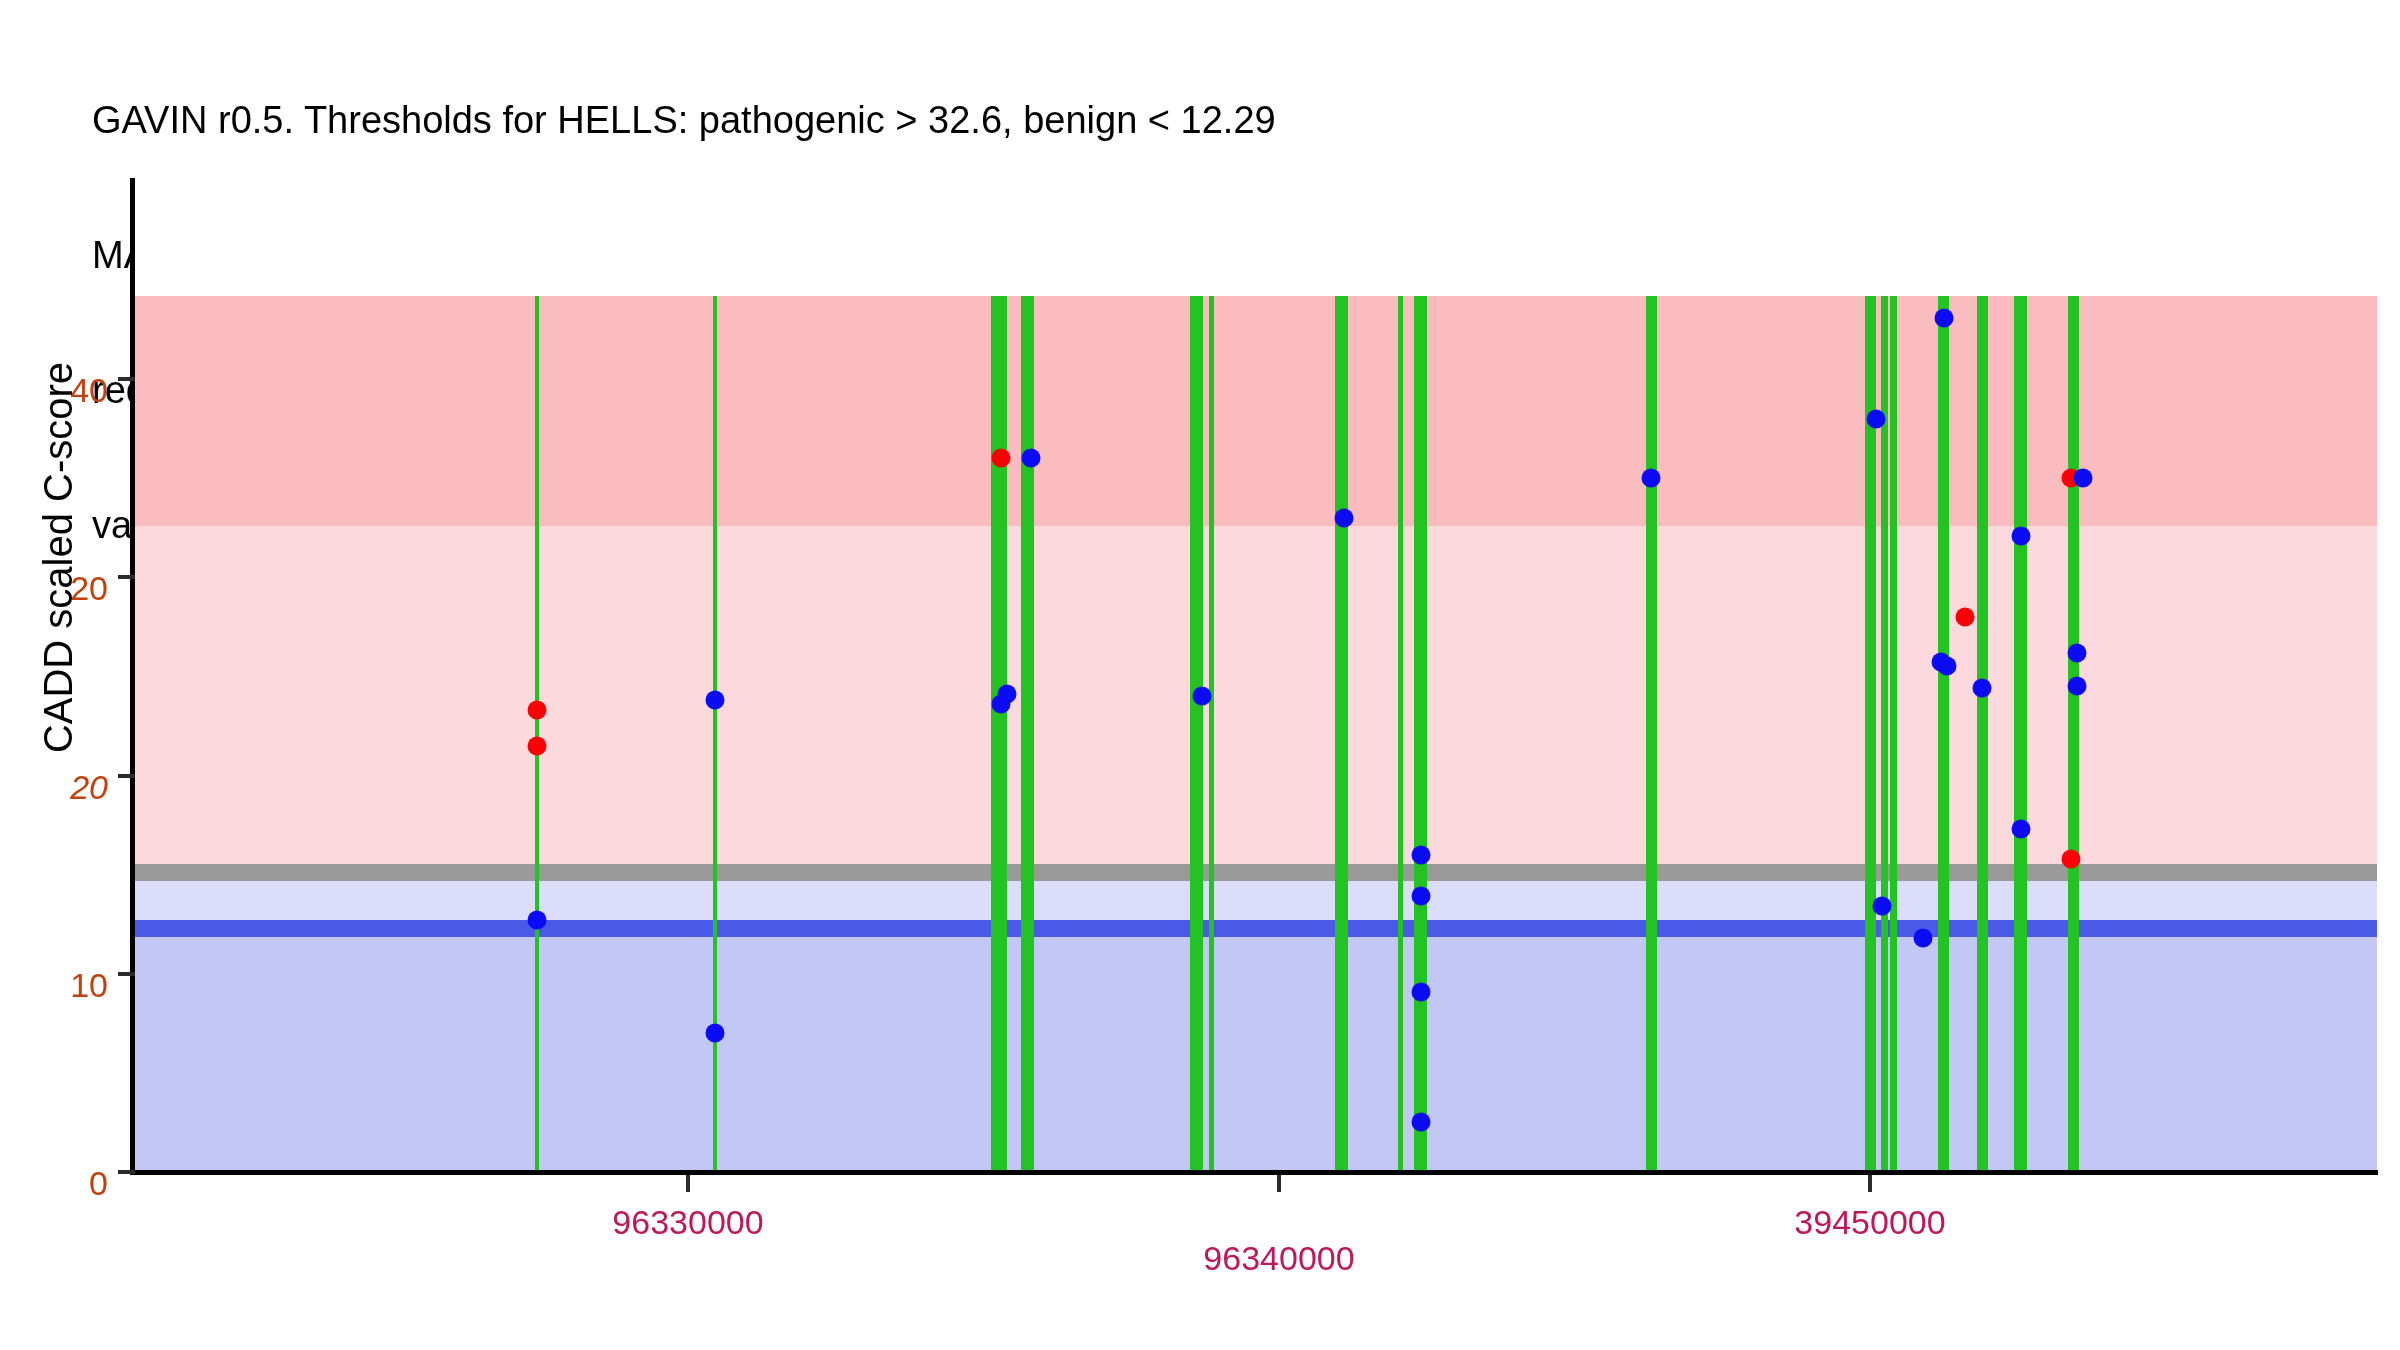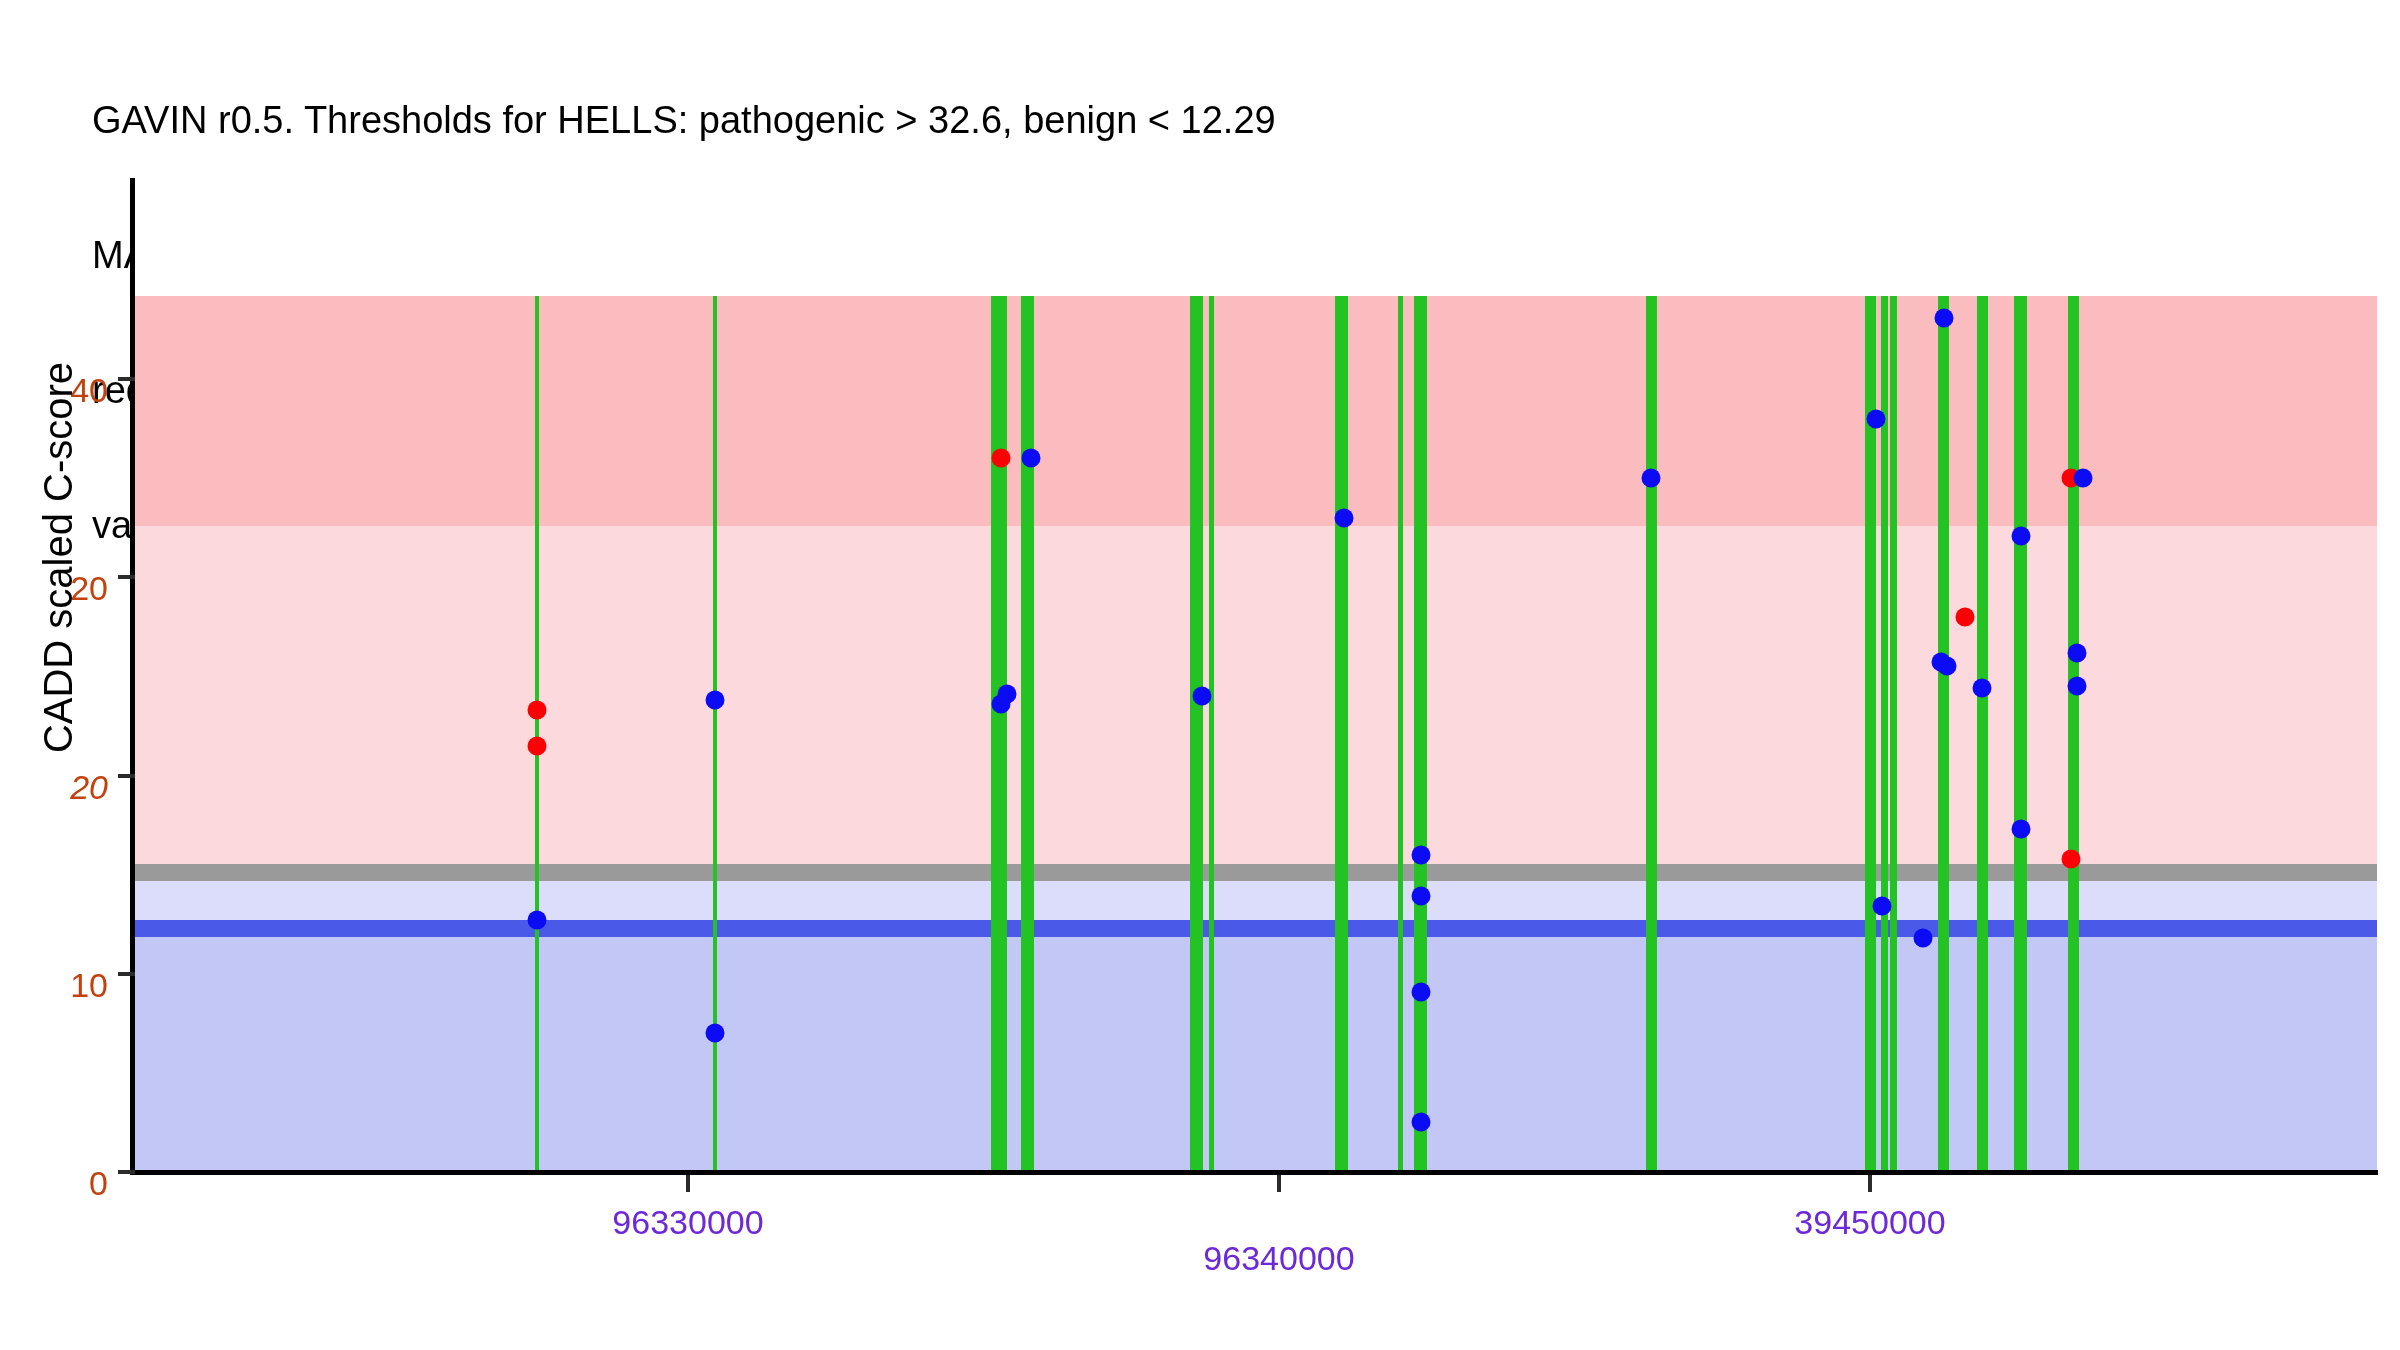--- a/index.html
+++ b/index.html
@@ -28,21 +28,21 @@
   
   .pt{position:absolute;width:19px;height:19px;border-radius:50%;transform:translate(-50%,-50%);}
   .pt.red{background:#fb0106;}
   .pt.blue{background:#0b0bf4;}
 
   
   .ytick{position:absolute;left:118px;width:17px;height:4px;background:#2b2b2b;}
   .ylabel-txt{position:absolute;text-align:right;font-size:34px;color:#c2410c;
               transform:translateY(-50%);width:90px;left:18px;margin-top:11px;}
   .xtick{position:absolute;top:1175px;width:4px;height:17px;background:#2b2b2b;}
-  .xlab-txt{position:absolute;top:1203px;font-size:34px;color:#6d28d9;transform:translateX(-50%);white-space:nowrap;}
+  .xlab-txt{position:absolute;top:1203px;font-size:34px;color:#be185d;transform:translateX(-50%);white-space:nowrap;}
 
   #ylabel{
     position:absolute;left:-322px;top:535px;width:760px;text-align:center;
     font-size:40px;color:#000;transform:rotate(-90deg);
   }
   #xlabel{
     position:absolute;left:130px;top:1268px;width:2248px;text-align:center;
     font-size:40px;color:#000;
   }
 </style>

